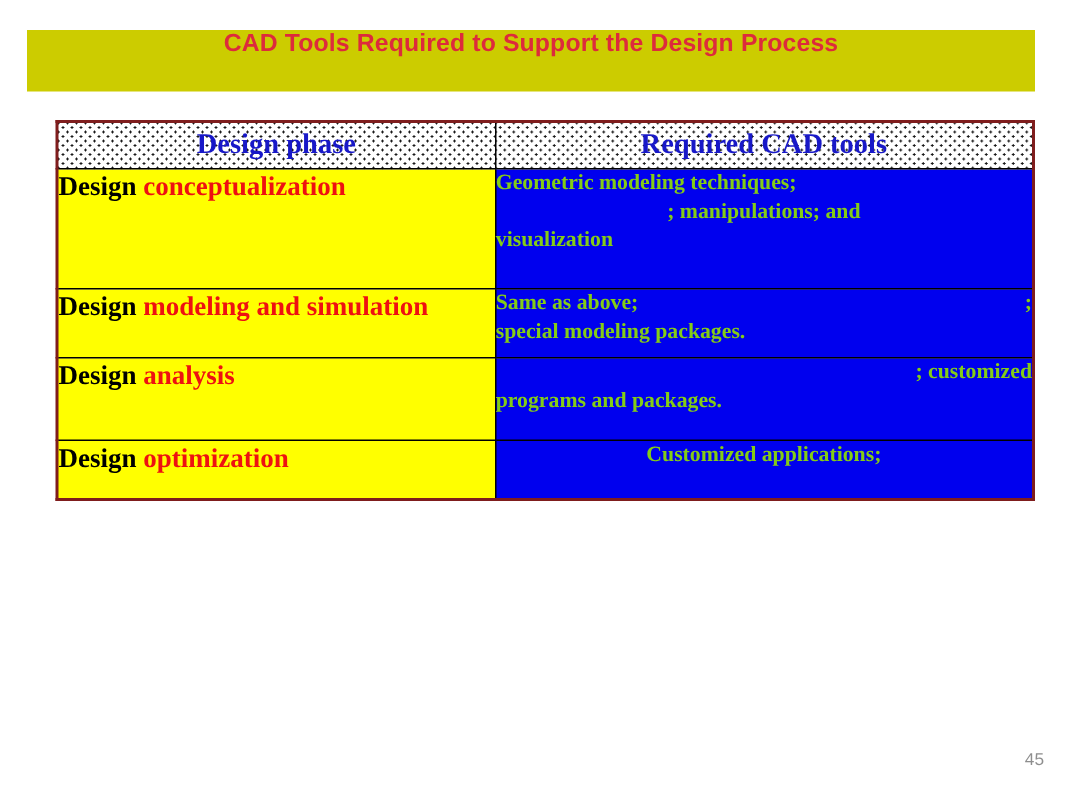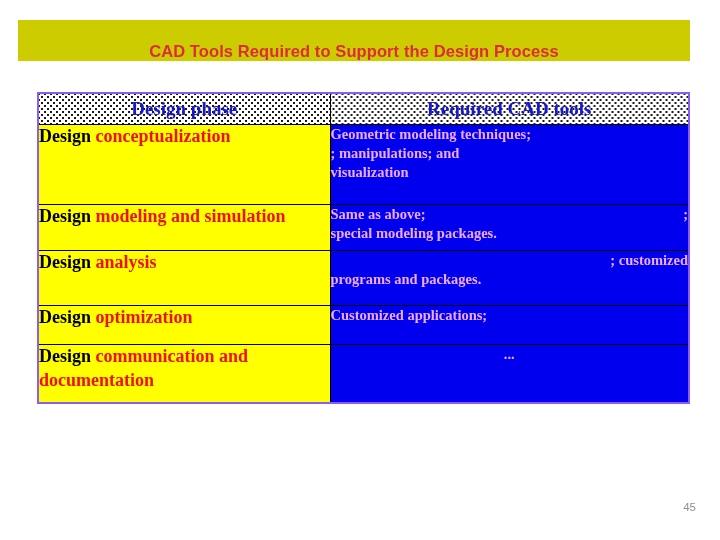--- a/index.html
+++ b/index.html
@@ -17,41 +17,41 @@
 
   
   .title-banner {
     position: absolute;
     left: 18px;
     top: 20px;
     width: 672px;
     height: 41px;
     background: #cccc00;
     display: flex;
-    align-items: flex-end;
+    align-items: flex-start;
     justify-content: center;
   }
   .title-text {
     font-family: "Liberation Sans", "DejaVu Sans", sans-serif;
     font-size: 16.5px;
     font-weight: bold;
     color: #dd2b3c;
     letter-spacing: 0.1px;
     white-space: nowrap;
   }
 
   
   .cad-table {
     position: absolute;
     left: 37px;
-    top: 92px;
+    top: 80px;
     width: 653px;
     border-collapse: collapse;
     table-layout: fixed;
-    border: 2px solid #8b5cf6;
+    border: 2px solid #7f1d1d;
   }
   .cad-table td, .cad-table th {
     border: 1px solid #000000;
     padding: 0;
     vertical-align: top;
     margin: 0;
   }
   .col-phase { width: 292px; }
   .col-tools { width: 359px; }
 
@@ -86,21 +86,21 @@
   }
   .phase-cell .kw {
     color: #ee1111;
   }
   .tools-cell {
     background: #0000ee;
     padding: 8px 8px 6px 6px;
     font-size: 14.5px;
     font-weight: bold;
     line-height: 1.32;
-    color: #f0abfc;
+    color: #84cc16;
   }
 
   .r1 { height: 80px; }
   .r2 { height: 46px; }
   .r3 { height: 55px; }
   .r4 { height: 39px; }
   .r5 { height: 38px; }
   .r6 { height: 58px; }
 
   
@@ -134,21 +134,21 @@
         <span class="hdr-text">Required CAD tools</span>
       </th>
     </tr>
   </thead>
   <tbody>
 
     <tr class="r1">
       <td class="phase-cell"><span>Design </span><span class="kw">conceptualization</span></td>
       <td class="tools-cell">
         <div style="text-align:left"><span>Geometric modeling techniques;</span></div>
-        <div style="text-align:left"><span>;  manipulations; and</span></div>
+        <div style="text-align:center"><span>;  manipulations; and</span></div>
         <div style="text-align:left"><span>visualization</span></div>
       </td>
     </tr>
 
     <tr class="r2">
       <td class="phase-cell"><span>Design </span><span class="kw">modeling and simulation</span></td>
       <td class="tools-cell">
         <div style="display:flex;justify-content:space-between">
           <span>Same as above;</span>
           <span>;</span>
@@ -161,28 +161,22 @@
       <td class="phase-cell"><span>Design </span><span class="kw">analysis</span></td>
       <td class="tools-cell">
         <div style="text-align:right"><span>; customized</span></div>
         <div style="text-align:left"><span>programs and packages.</span></div>
       </td>
     </tr>
 
     <tr class="r4">
       <td class="phase-cell"><span>Design </span><span class="kw">optimization</span></td>
       <td class="tools-cell">
-        <div style="text-align:left"><span>Customized applications;</span></div>
+        <div style="text-align:center"><span>Customized applications;</span></div>
       </td>
     </tr>
 
 
-    <tr class="r6">
-      <td class="phase-cell"><span>Design </span><span class="kw">communication and documentation</span></td>
-      <td class="tools-cell">
-        <div style="text-align:center"><span>...</span></div>
-      </td>
-    </tr>
 
   </tbody>
 </table>
 
 <div class="page-number">45</div>
 
 </body></html>

